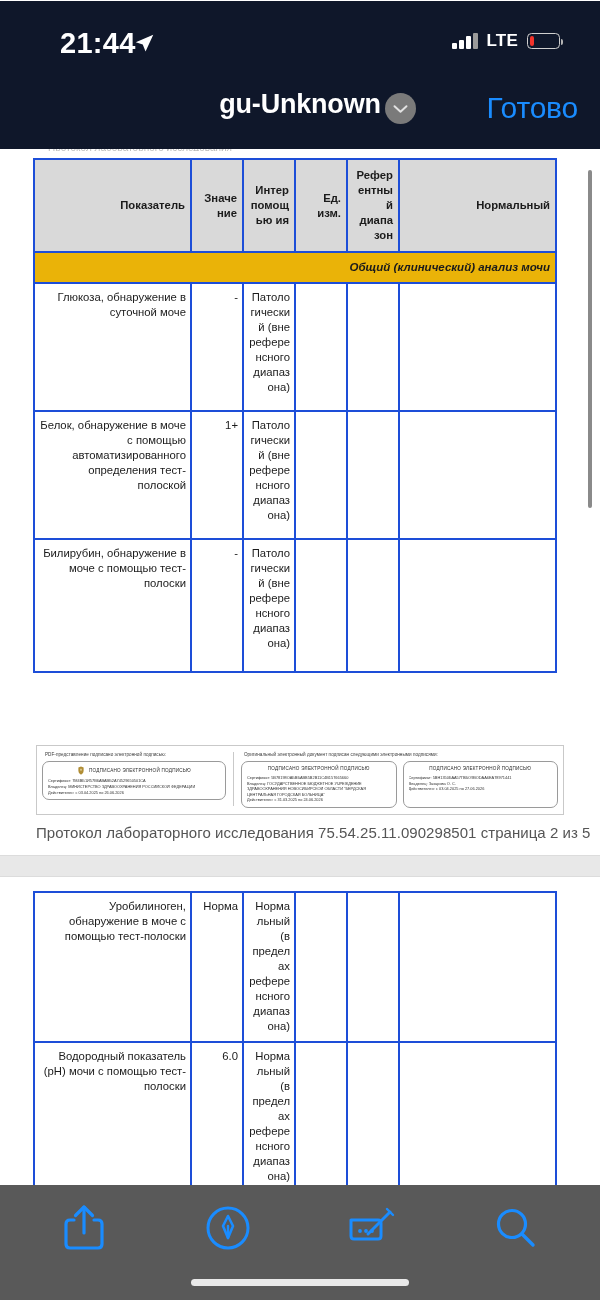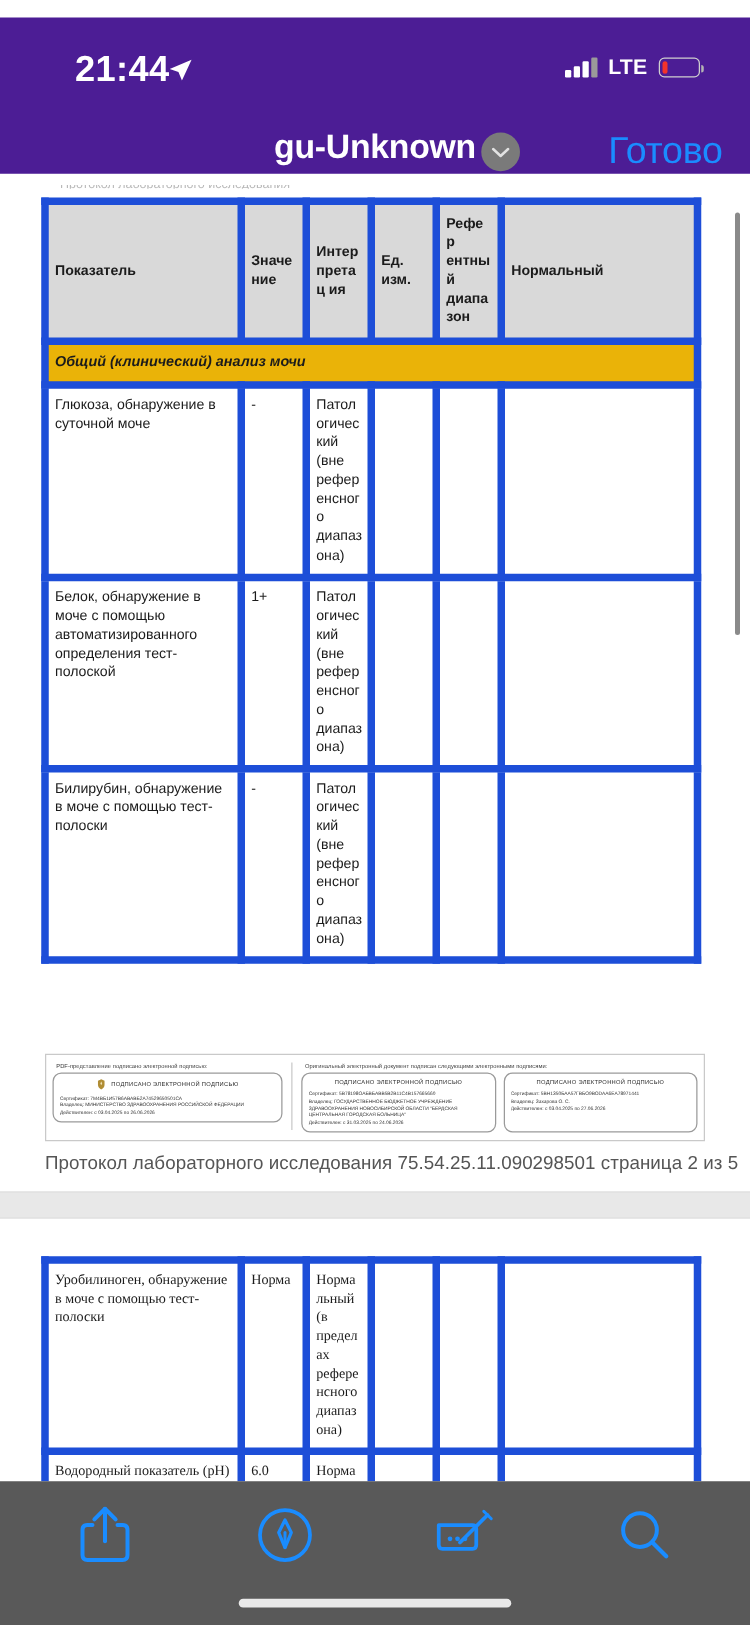--- a/index.html
+++ b/index.html
@@ -16,24 +16,24 @@
     position: relative;
     width: 600px;
     height: 1300px;
     overflow: hidden;
     background: #ffffff;
   }
 
   
   .top-chrome {
     position: absolute;
-    top: 14px; left: 0;
+    top: 1px; left: 0;
     width: 600px;
-    height: 125px;
-    background: #4c1d95;
+    height: 148px;
+    background: #0f172a;
     z-index: 50;
   }
 
   .status-bar {
     position: relative;
     height: 72px;
     width: 100%;
   }
   .status-time {
     position: absolute;
@@ -182,24 +182,24 @@
   
   table.lab {
     border-collapse: collapse;
     table-layout: fixed;
     margin-left: 33px;
     width: 522px;
     font-size: 11.3px;
     color: #1b1b1b;
   }
   table.lab td, table.lab th {
-    border: 6px solid #1d4ed8;
+    border: 2px solid #1d4ed8;
     vertical-align: top;
     padding: 6px 4px 6px 5px;
-    text-align: left;
+    text-align: right;
     font-weight: normal;
     line-height: 1.33;
     word-break: break-word;
     overflow-wrap: anywhere;
   }
   table.lab thead th {
     background: #d9d9d9;
     font-weight: bold;
     vertical-align: middle;
     font-size: 11.3px;
@@ -394,21 +394,21 @@
             <col class="col-val">
             <col class="col-interp">
           <col class="col-unit">
             <col class="col-ref">
             <col class="col-comm">
         </colgroup>
         <thead>
           <tr>
             <th>Показатель</th>
             <th>Значе ние</th>
-            <th>Интер претац ия</th>
+            <th>Интер помощью ия</th>
             <th>Ед. изм.</th>
             <th>Рефер ентны й диапа зон</th>
             <th>Нормальный</th>
           </tr>
         </thead>
         <tbody>
           <tr class="section-row">
             <td colspan="6">Общий (клинический) анализ мочи</td>
           </tr>
 
@@ -480,21 +480,21 @@
             </div>
           </div>
         </div>
       </div>
 
       <div class="protocol-line">Протокол лабораторного исследования 75.54.25.11.090298501 страница 2 из 5</div>
     </div>
 
     <div class="page-gap"></div>
 
-    <div class="pdf-page" style="padding-top:30px;font-family:Liberation Serif, serif;">
+    <div class="pdf-page" style="padding-top:14px;">
       <table class="lab">
         <colgroup>
           <col class="col-ind">
             <col class="col-val">
             <col class="col-interp">
           <col class="col-unit">
             <col class="col-ref">
             <col class="col-comm">
         </colgroup>
         <tbody>

